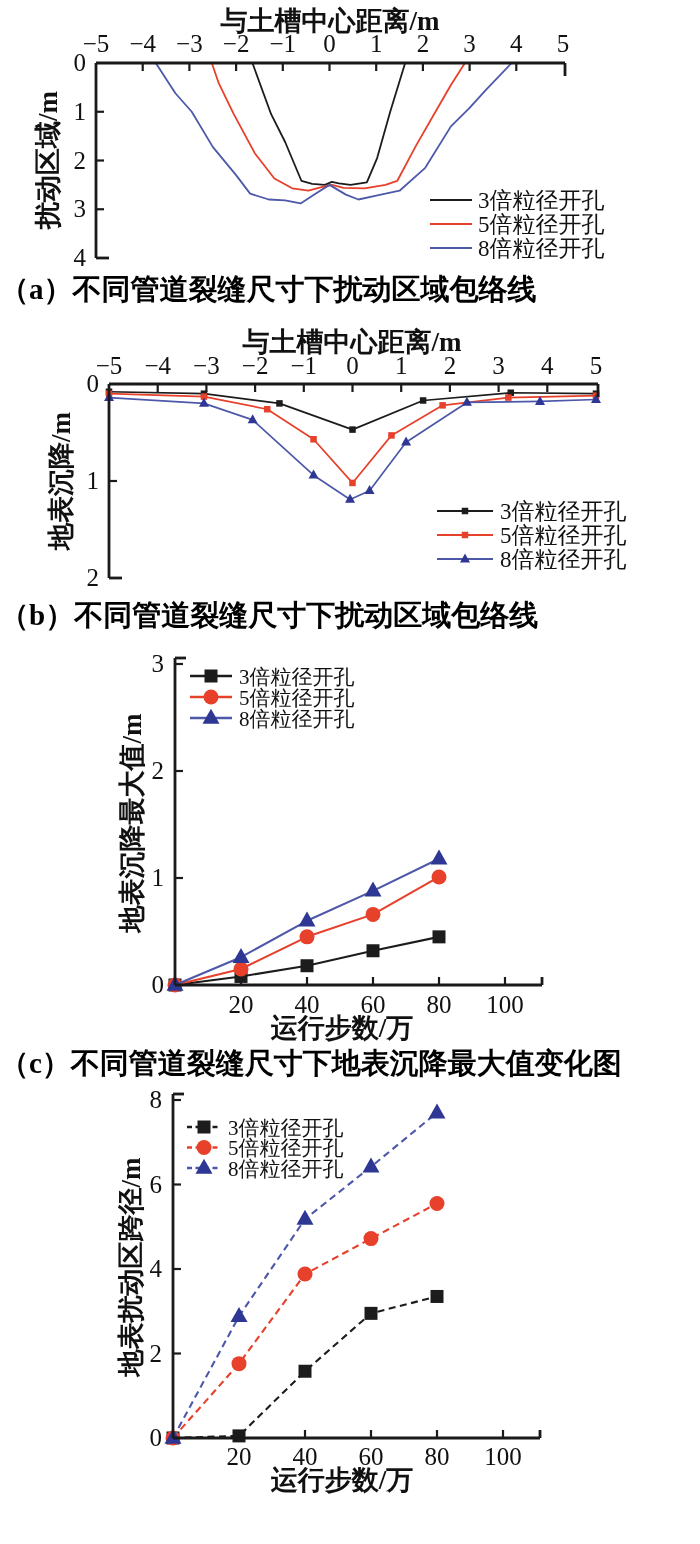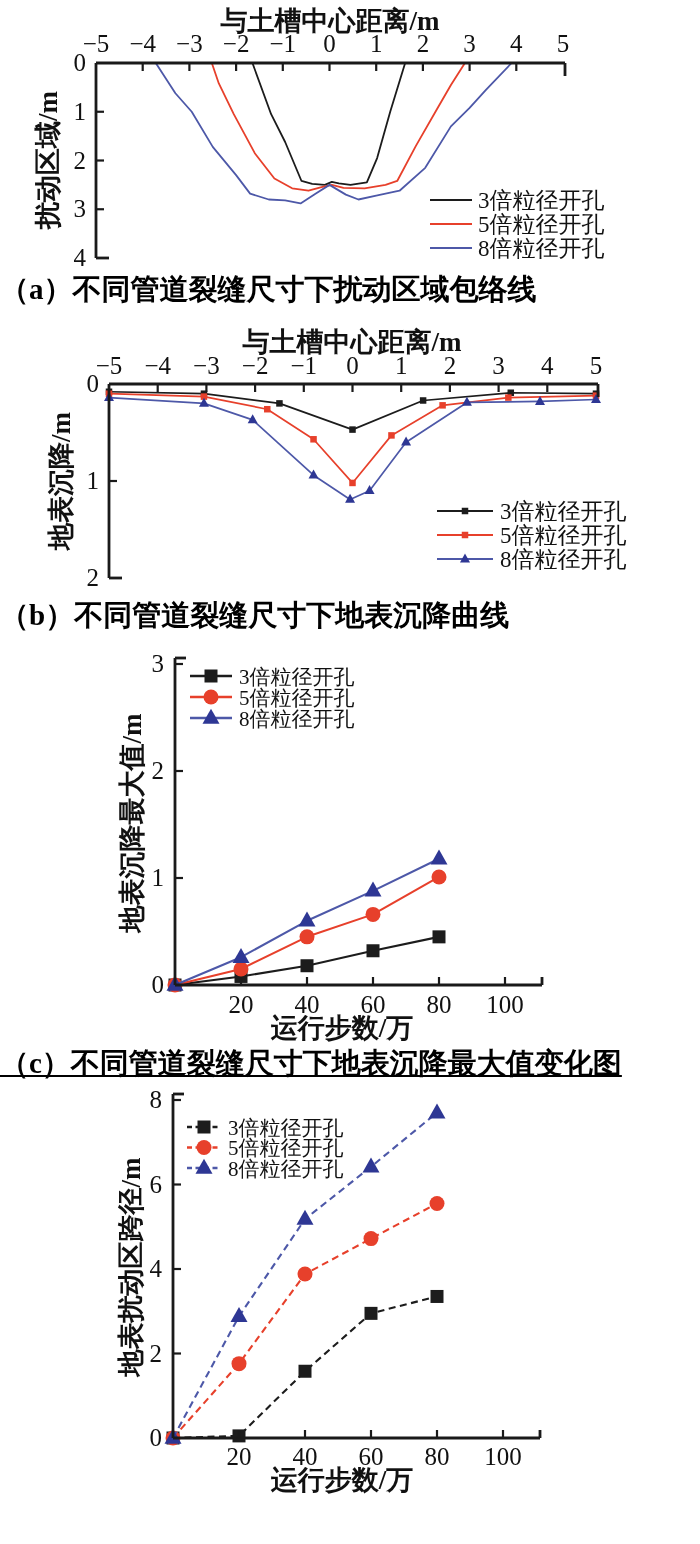--- a/index.html
+++ b/index.html
@@ -3,21 +3,21 @@
 <meta charset="utf-8">
 <style>
   html,body{margin:0;padding:0;background:#ffffff;}
   #fig{position:relative;width:700px;height:1544px;background:#ffffff;overflow:hidden;
        font-family:"Liberation Serif","DejaVu Serif",serif;}
   #charts{position:absolute;left:0;top:0;}
   .caption{position:absolute;left:0;width:700px;font-weight:bold;
            color:#000;font-family:"Liberation Serif","DejaVu Serif",serif;white-space:nowrap;}
   #cap-a{top:270px;font-size:29px;}
   #cap-b{top:596px;font-size:29px;}
-  #cap-c{top:1044px;font-size:29px;text-decoration:underline;}
+  #cap-c{top:1044px;font-size:29px;}
   #cap-d{top:1494px;font-size:29px;}
   text{fill:#111;}
 </style>
 </head>
 <body>
 
 <div id="fig">
   <svg id="charts" width="700" height="1544" viewBox="0 0 700 1544">
       <polyline points="252.44500000000002,63 271.125,114.1875 285.135,141.97500000000002 301.48,180.975 312.221,183.9 324.83000000000004,184.875 331.83500000000004,181.95 338.84000000000003,183.41250000000002 350.515,184.875 366.85999999999996,182.4375 377.134,158.0625 390.21,111.75 405.154,63" fill="none" stroke="#1c1c1c" stroke-width="1.8" stroke-linejoin="round"></polyline>
       <polyline points="211.816,63 218.82100000000003,83.475 233.76500000000001,114.1875 254.77999999999997,153.1875 274.394,178.53750000000002 292.14,188.2875 308.485,190.72500000000002 322.495,186.825 331.83500000000004,184.875 343.51,187.8 364.525,188.2875 385.54,184.875 397.21500000000003,180.975 415.895,145.875 436.90999999999997,109.3125 450.92,84.9375 464.93,63" fill="none" stroke="#e7402b" stroke-width="1.8" stroke-linejoin="round"></polyline>
@@ -227,15 +227,15 @@
       <rect x="197.5" y="1120.5" width="13" height="13" fill="#1c1c1c"></rect>
       <text x="228" y="1134.56" font-size="21">3倍粒径开孔</text>
       <line x1="187" y1="1147.5" x2="221" y2="1147.5" stroke="#e7402b" stroke-width="2.4" stroke-dasharray="5 3.5"></line>
       <circle cx="204" cy="1147.5" r="7.5" fill="#e7402b"></circle>
       <text x="228" y="1155.06" font-size="21">5倍粒径开孔</text>
       <line x1="187" y1="1168" x2="221" y2="1168" stroke="#4d58a8" stroke-width="2.4" stroke-dasharray="5 3.5"></line>
       <polygon points="204,1158.7 195.5,1173.7 212.5,1173.7" fill="#2e3794"></polygon>
       <text x="228" y="1175.56" font-size="21">8倍粒径开孔</text>
     </svg>
   <div id="cap-a" class="caption">（a）不同管道裂缝尺寸下扰动区域包络线</div>
-  <div id="cap-b" class="caption">（b）不同管道裂缝尺寸下地表沉降曲线</div>
+  <div id="cap-b" class="caption">（b）不同管道裂缝尺寸下扰动区域包络线</div>
   <div id="cap-c" class="caption">（c）不同管道裂缝尺寸下地表沉降最大值变化图</div>
 </div>
 
 </body></html>

